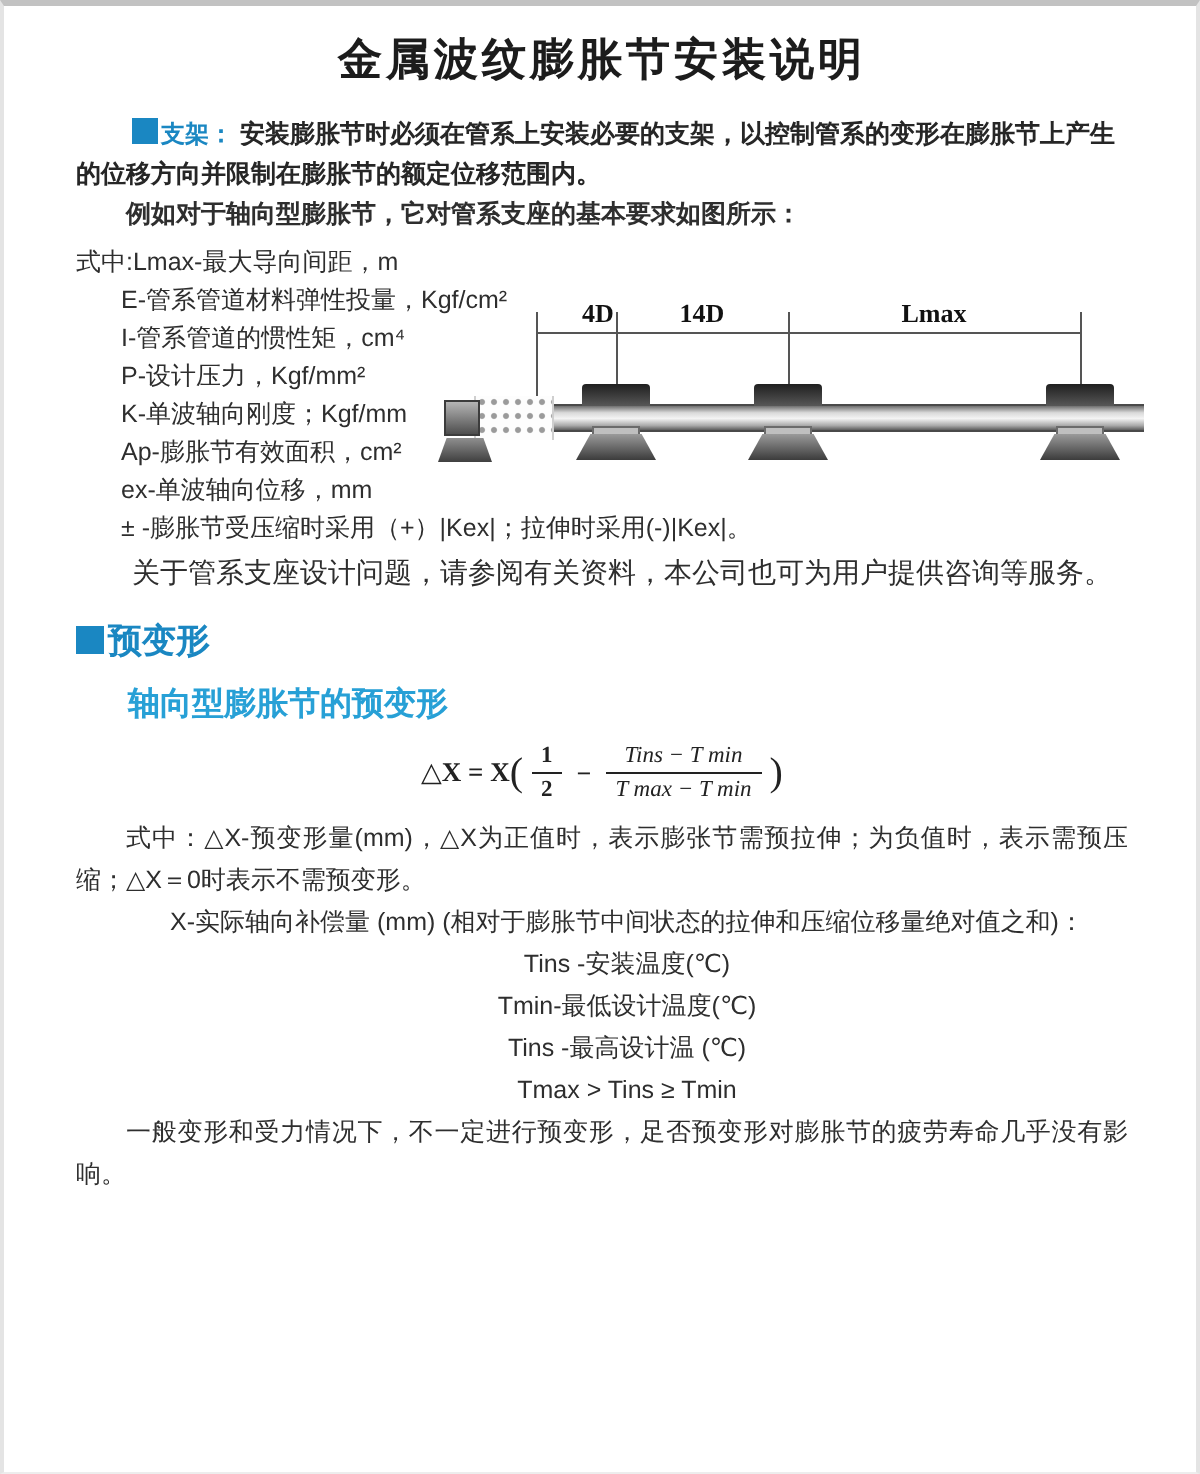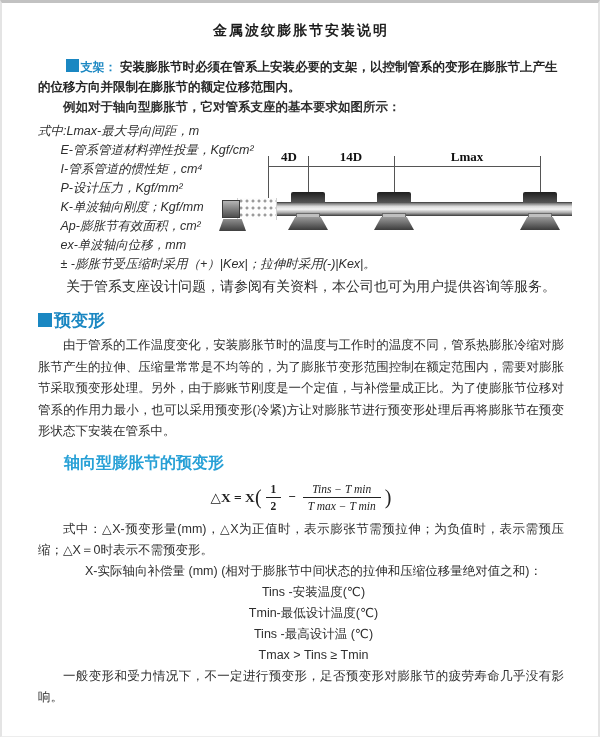--- a/index.html
+++ b/index.html
@@ -6,21 +6,21 @@
   html,body { width:600px; }
   body { font-family:"Liberation Sans","DejaVu Sans",sans-serif; background:#fff; }
   .page {
     position:relative; width:600px; height:737px; overflow:hidden;
     background:#ffffff; padding:0 34px 0 36px;
     border-top:3px solid #c2c2c2; border-left:2px solid #e4e4e4;
     border-right:2px solid #e4e4e4; border-bottom:1px solid #ededed;
     color:#2e2e2e;
   }
   .doc-title {
-    margin-top:11px; text-align:center; font-size:14px; font-weight:bold;
+    margin-top:11px; text-align:center; font-size:22px; font-weight:bold;
     letter-spacing:2px; color:#1c1c1c; line-height:32px;
   }
   p.body-line { font-size:12.5px; line-height:20px; color:#2e2e2e; }
   .p-first { margin-top:11px; text-indent:2.2em; }
   .p-example { text-indent:2em;font-weight:bold; }
   .blue-square {
     display:inline-block; width:13px; height:13px; background:#1a87c2;
     vertical-align:-1px; margin-right:2px;
   }
   .sec-head-inline { color:#1a87c2; font-weight:bold; font-size:12px; }
@@ -35,21 +35,21 @@
   .frac { display:inline-flex; flex-direction:column; text-align:center; vertical-align:middle;
           font-style:italic; font-size:11.5px; color:#222; line-height:1.25; }
   .frac .fr-num { padding:0 5px 1px; }
   .frac .fr-den { border-top:1px solid #222; padding:1px 5px 0; }
   .frac.no-italic { font-style:normal; font-weight:bold; }
   .paren { font-size:20px; font-weight:400; vertical-align:-2px; color:#222; }
   .f-op { font-weight:bold; font-size:13px; color:#222; margin:0 3px; }
 
   
   .defs-wrap { position:relative; margin-top:5px; }
-  .def-line { font-size:12.5px; line-height:19px; color:#2e2e2e;font-style:italic; }
+  .def-line { font-size:12.5px; line-height:19px; color:#2e2e2e; }
   .def-sub { margin-left:1.8em; }
   .note-line { margin-top:2px; text-indent:2em; font-size:14px; line-height:20px; }
 
   
   .diagram { position:absolute; top:28px; right:-8px; width:350px; height:94px; }
   .dim-base { position:absolute; top:16px; left:46px; width:272px; border-top:1px solid #555; }
   .tick { position:absolute; width:1px; background:#555; top:6px; height:44px; }
   .dim-label { position:absolute; top:-1px; text-align:center; font-family:"Liberation Serif","DejaVu Serif",serif; font-weight:bold; font-size:13px; color:#111; }
   .pipe { position:absolute; top:52px; left:0; width:350px; height:14px;
           background:linear-gradient(180deg,#6f6f6f 0%,#d9d9d9 28%,#f4f4f4 52%,#a8a8a8 82%,#5d5d5d 100%);
@@ -102,21 +102,21 @@
     <p class="def-line def-sub">Ap-膨胀节有效面积，cm²</p>
     <p class="def-line def-sub">ex-单波轴向位移，mm</p>
     <p class="def-line def-sub">± -膨胀节受压缩时采用（+）|Kex|；拉伸时采用(-)|Kex|。</p>
 
     <div class="diagram">
       <div class="dim-base"></div>
       <div class="tick" style="left:46px;"></div>
       <div class="tick" style="left:86px;"></div>
       <div class="tick" style="left:172px;"></div>
       <div class="tick" style="left:318px;"></div>
-      <div class="dim-label" style="left:47px;width:40px;">4D</div>
+      <div class="dim-label" style="left:57px;width:40px;">4D</div>
       <div class="dim-label" style="left:86px;width:86px;">14D</div>
       <div class="dim-label" style="left:172px;width:146px;">Lmax</div>
 
       <div class="pipe"></div>
       <div class="bellows"></div>
       <div class="anchor-block"></div>
       <div class="anchor-base"></div>
 
       <div class="guide-cap" style="left:69px;"></div>
       <div class="guide-neck" style="left:74px;"></div>
@@ -130,21 +130,20 @@
       <div class="guide-neck" style="left:306px;"></div>
       <div class="guide-base" style="left:298px;"></div>
     </div>
   </div>
 
   <p class="note-line">关于管系支座设计问题，请参阅有关资料，本公司也可为用户提供咨询等服务。</p>
 
   <h2 class="sec2-head">
     <span class="blue-square"></span><span>预变形</span>
   </h2>
-  <p class="sec2-body">由于管系的工作温度变化，安装膨胀节时的温度与工作时的温度不同，管系热膨胀冷缩对膨胀节产生的拉伸、压缩量常常是不均等的，为了膨胀节变形范围控制在额定范围内，需要对膨胀节采取预变形处理。另外，由于膨账节刚度是一个定值，与补偿量成正比。为了使膨胀节位移对管系的作用力最小，也可以采用预变形(冷紧)方让对膨胀节进行预变形处理后再将膨胀节在预变形状态下安装在管系中。</p>
 
   <h3 class="sub-head-axial">轴向型膨胀节的预变形</h3>
 
   <div class="formula-row f-dx">
     <span class="f-bold">△X = X</span><span class="paren">(</span>
     <span class="frac no-italic">
         <span class="fr-num">1</span>
         <span class="fr-den">2</span>
       </span>
     <span class="f-op">−</span>

